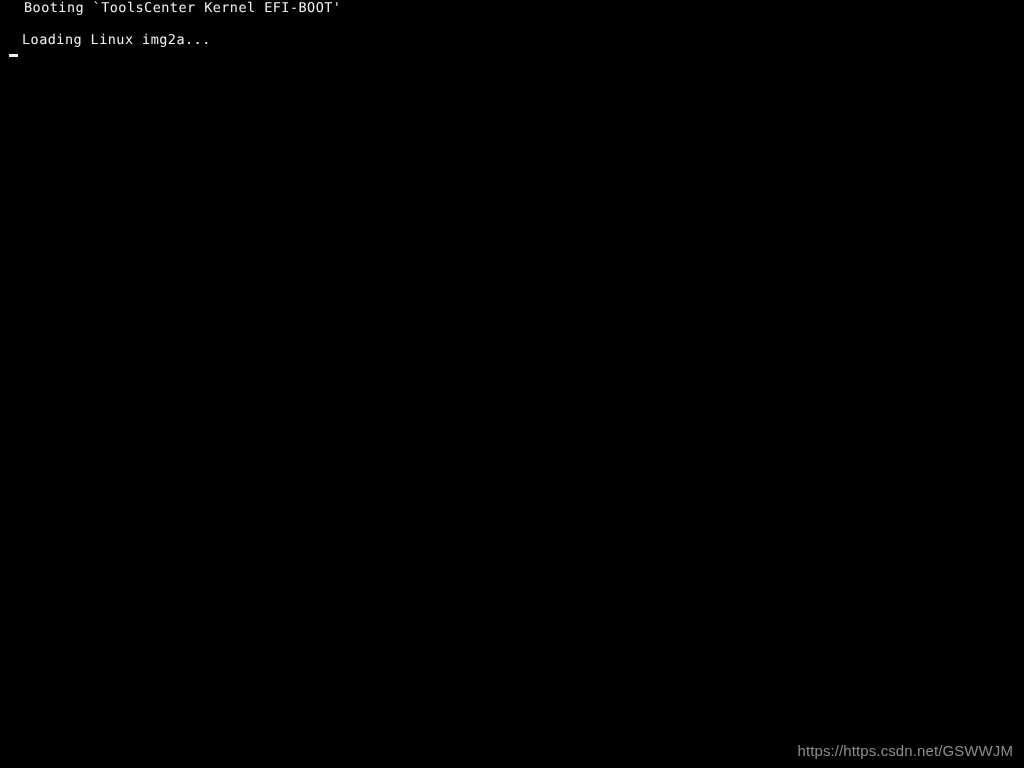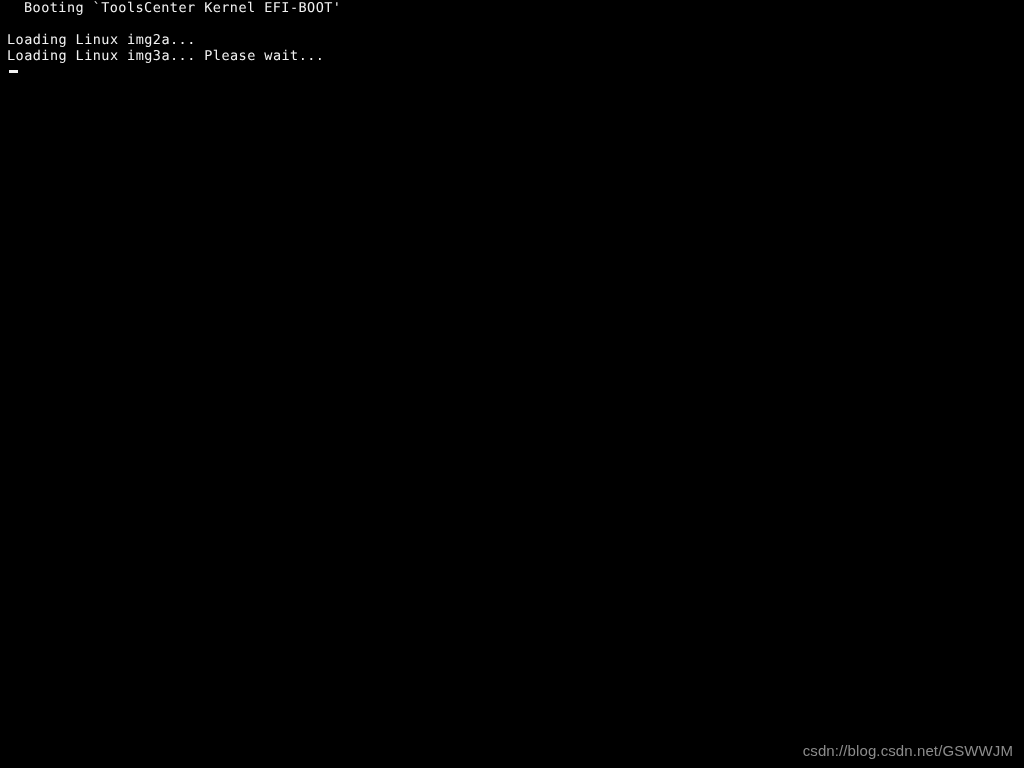--- a/index.html
+++ b/index.html
@@ -40,21 +40,21 @@
 
   .line-title {
     padding-left: 24px;
   }
 
   .line-blank {
     height: 16px;
   }
 
   .line-log {
-    padding-left: 7px;
+    padding-left: 22px;
   }
 
   
   .cursor-row {
     position: relative;
     height: 16px;
     padding-left: 7px;
   }
 
   .cursor {
@@ -85,24 +85,23 @@
 <div id="screen">
 
   <div class="console">
 
     <div class="console-line line-title">Booting `ToolsCenter Kernel EFI-BOOT'</div>
 
     <div class="console-line line-blank"></div>
 
     <div class="console-line line-log">Loading Linux img2a...</div>
 
-    <div class="console-line line-log">Loading Linux img3a... Please wait...</div>
 
 
     <div class="cursor-row">
       <span class="cursor"></span>
     </div>
 
   </div>
 
-  <div class="watermark">csdn://blog.csdn.net/GSWWJM</div>
+  <div class="watermark">https://https.csdn.net/GSWWJM</div>
 
 </div>
 
 </body></html>

